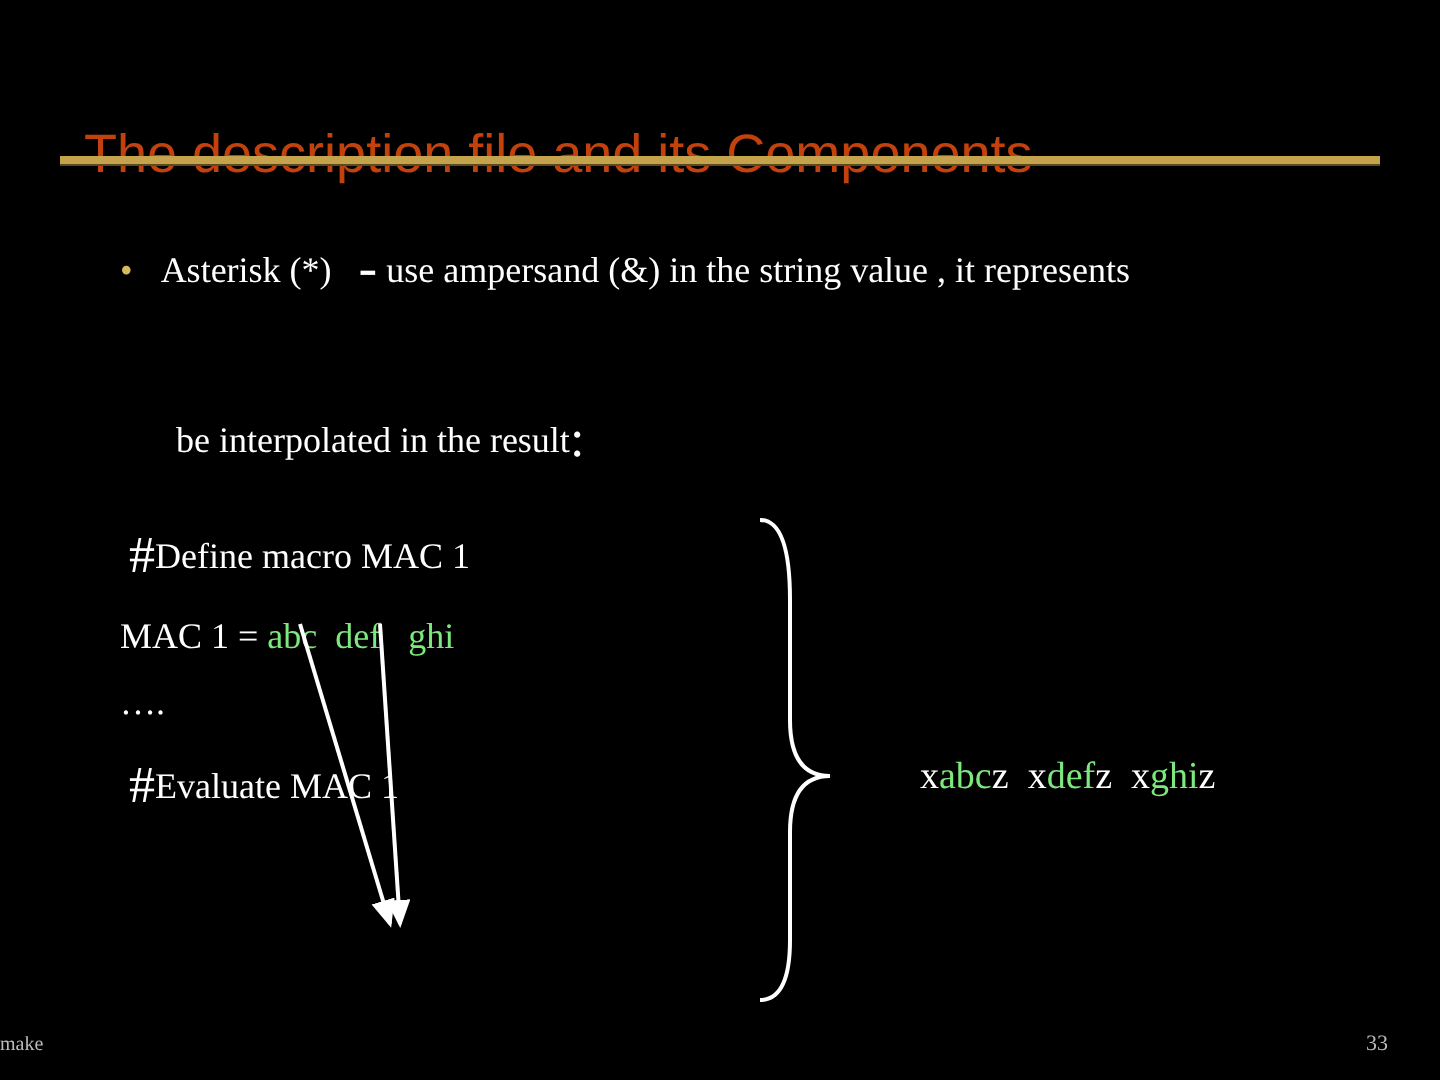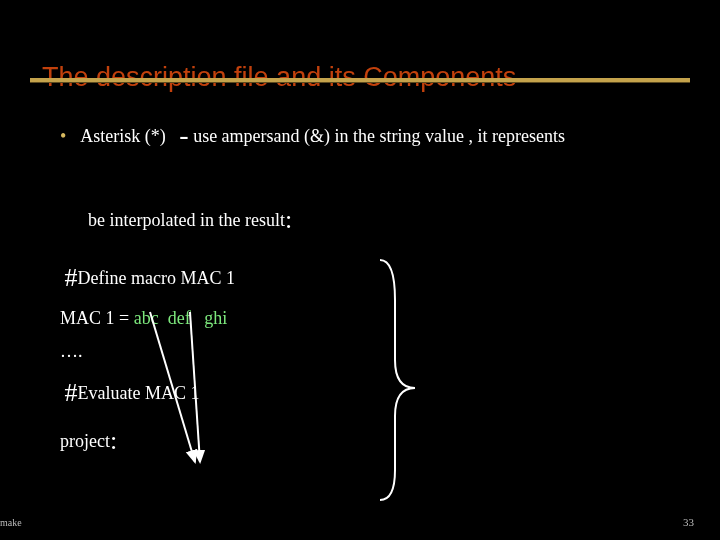--- a/index.html
+++ b/index.html
@@ -136,25 +136,27 @@
     <div>
       &nbsp;<span class="hash">#</span><span>Define macro MAC 1</span>
     </div>
     <div>
       <span>MAC 1 =  </span><span class="green">abc</span>&nbsp;&nbsp;<span class="green">def</span>&nbsp;&nbsp;&nbsp;<span class="green">ghi</span>
     </div>
     <div>….</div>
     <div>
       &nbsp;<span class="hash">#</span><span>Evaluate MAC 1</span>
     </div>
-    <div>
-      <span>project</span><span class="colon-big">:</span>
-    </div>
   </div>
 
+  <div class="result">
+    <span class="x">x</span><span class="g">abc</span><span class="z">z</span>&nbsp;
+    <span class="x">x</span><span class="g">def</span><span class="z">z</span>&nbsp;
+    <span class="x">x</span><span class="g">ghi</span><span class="z">z</span>
+  </div>
 
   <svg class="overlay" width="720" height="540">
 
     <defs>
       <marker id="arrowhead" markerWidth="8" markerHeight="8" refX="6" refY="3" orient="auto">
         <path d="M0,0 L7,3 L0,6 Z" fill="#fff"></path>
       </marker>
     </defs>
     <line x1="150" y1="312" x2="195" y2="462" stroke="#fff" stroke-width="2" marker-end="url(#arrowhead)"></line>
     <line x1="190" y1="312" x2="200" y2="462" stroke="#fff" stroke-width="2" marker-end="url(#arrowhead)"></line>

